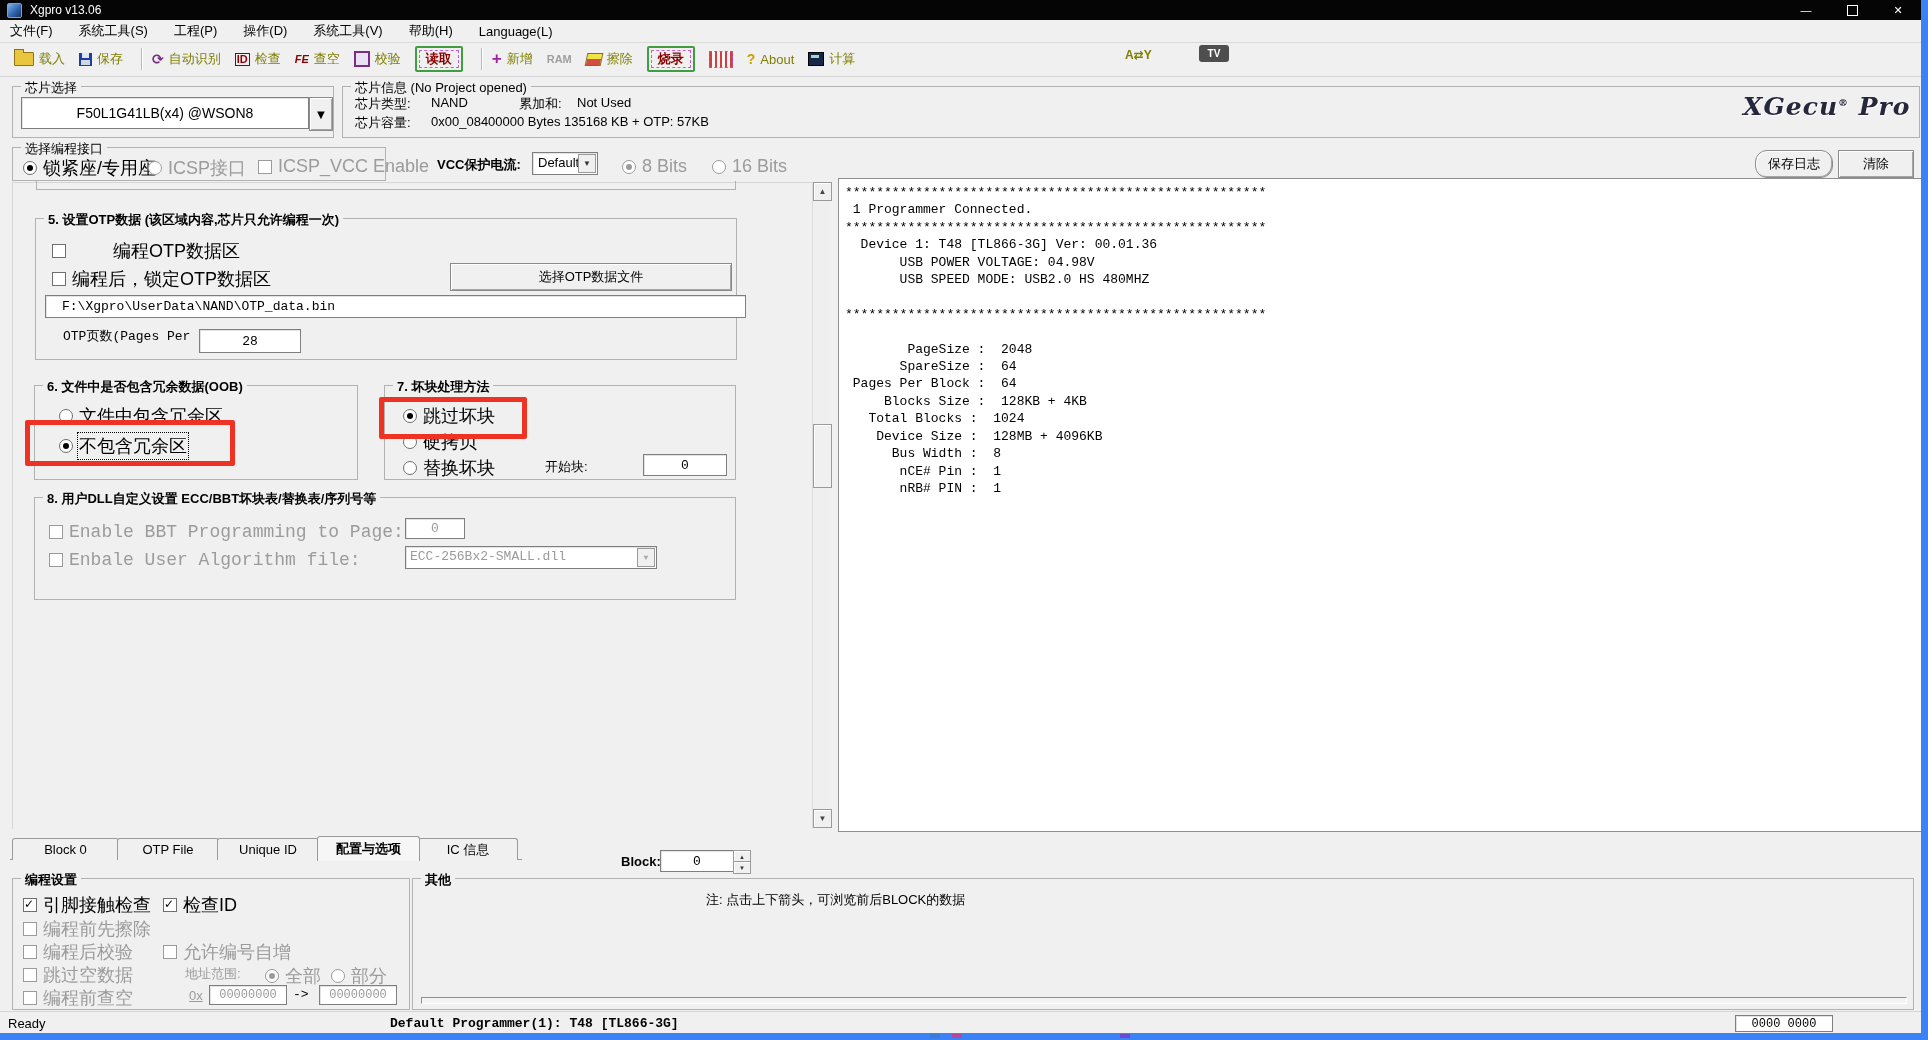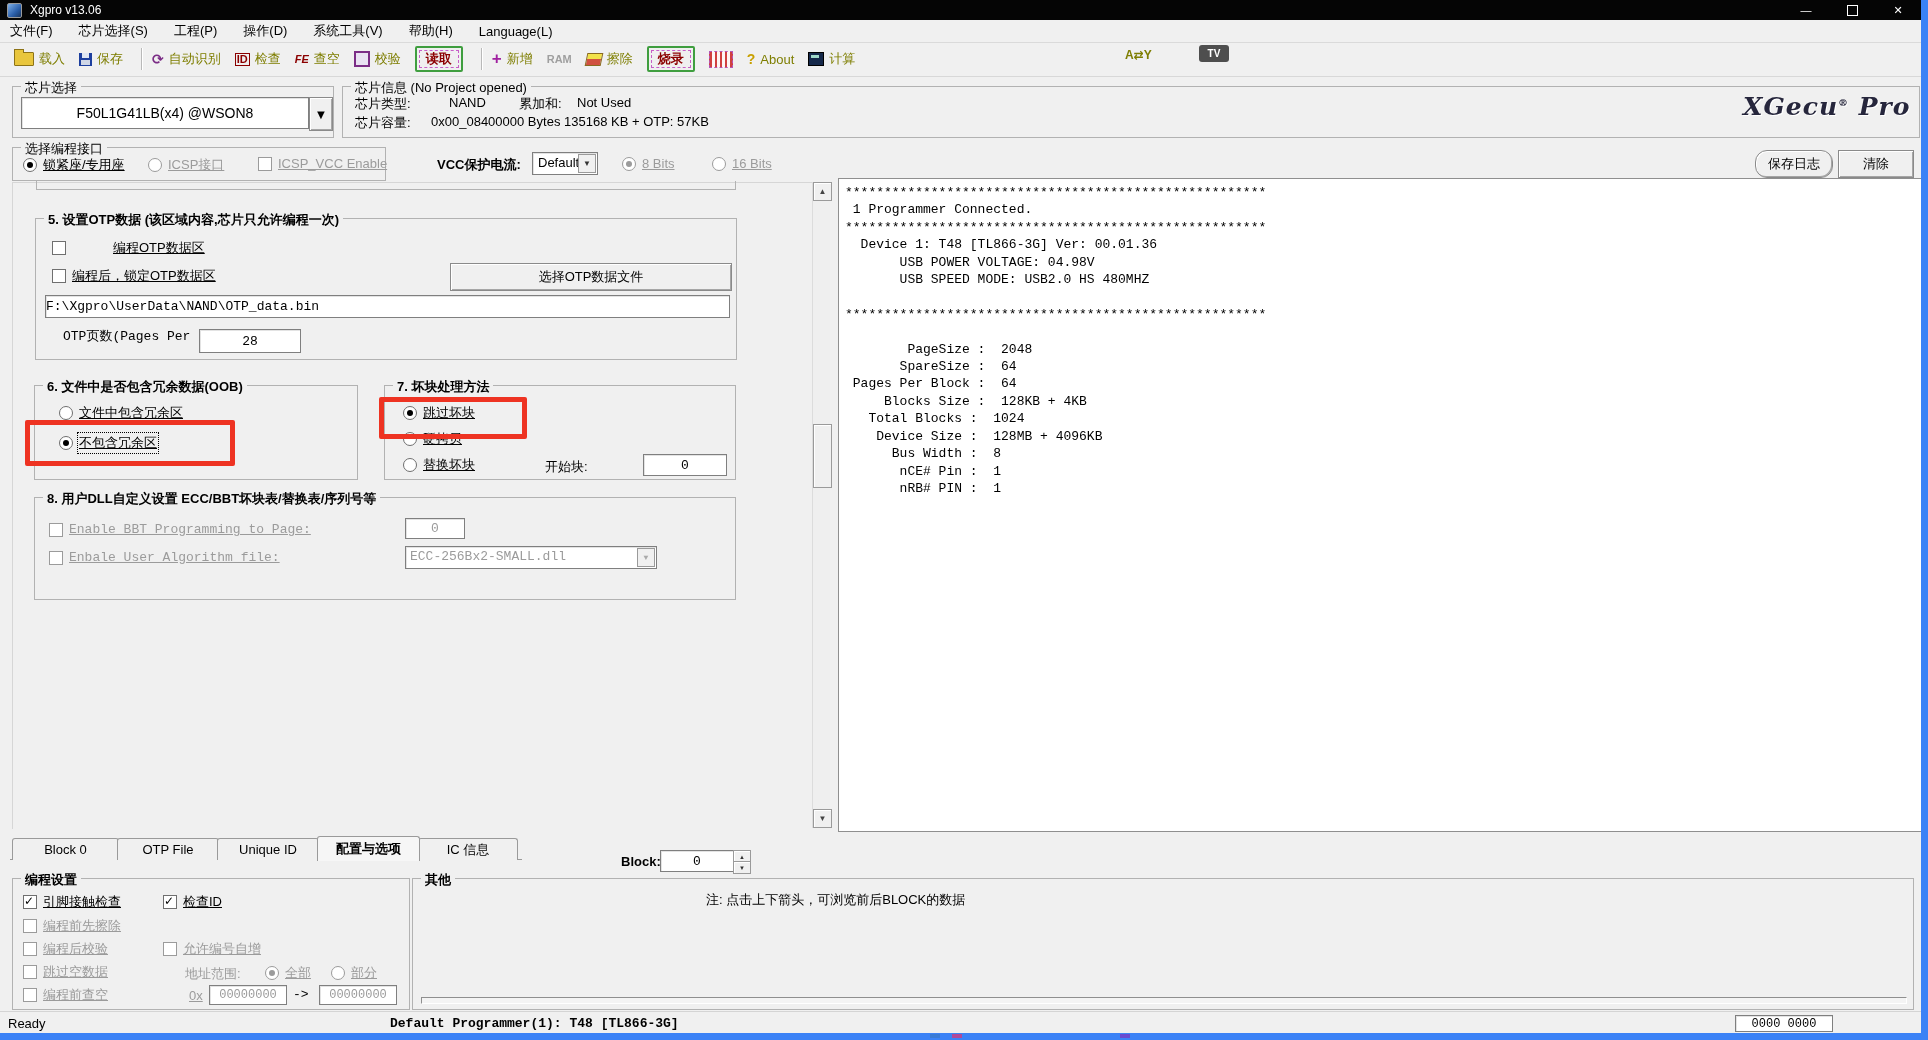--- a/index.html
+++ b/index.html
@@ -38,21 +38,21 @@
   .ic-q{color:#c8a000;font-weight:700;font-size:14px;}
   .ic-calc{width:14px;height:12px;background:#15284a;border:1px solid #000;position:relative;}
   .ic-calc::before{content:"";position:absolute;left:2px;top:2px;width:8px;height:3px;background:#9fd8c8;}
   .ic-tv{width:30px;height:17px;background:#4e4e4e;border-radius:3px;color:#fff;font-size:10px;font-weight:700;display:flex;align-items:center;justify-content:center;}
   .ic-ay{color:#7e7e00;font-size:12px;font-weight:700;}
   
   .grp{position:absolute;border:1px solid #b2b2b2;}
   .grp>.lg{position:absolute;top:-8px;left:8px;background:#f0f0f0;padding:0 4px;font-size:13px;white-space:nowrap;}
   .lgb{font-weight:700;}
   
-  .cb,.rad{position:absolute;display:flex;align-items:center;gap:6px;font-size:13px;white-space:nowrap;text-decoration:underline;}
+  .cb,.rad{position:absolute;display:flex;align-items:center;gap:6px;font-size:18px;white-space:nowrap;}
   .box13{width:12px;height:12px;background:#fff;border:1px solid #6f6f6f;flex:0 0 auto;position:relative;}
   .checked .box13::after{content:"✓";position:absolute;left:0px;top:-2px;font-size:12px;font-weight:700;color:#000;}
   .circ{width:12px;height:12px;border-radius:50%;background:#fff;border:1px solid #6f6f6f;flex:0 0 auto;position:relative;}
   .sel .circ::after{content:"";position:absolute;left:3px;top:3px;width:6px;height:6px;border-radius:50%;background:#000;}
   .dis{color:#9b9b9b;}
   .dis .box13,.dis .circ{border-color:#9b9b9b;}
   .dis.sel .circ::after{background:#9b9b9b;}
   .focusdot{outline:1px dotted #000;outline-offset:1px;}
   .btn{position:absolute;background:#f0f0f0;border:1px solid #8a8a8a;box-shadow:inset 1px 1px 0 #ffffff,inset -1px -1px 0 #a6a6a6;display:flex;align-items:center;justify-content:center;font-size:13px;cursor:default;}
   .sunk{position:absolute;background:#fff;border:1px solid #7f7f7f;box-shadow:inset 1px 1px 0 #e3e3e3;}
@@ -89,21 +89,21 @@
     <div class="apptitle">Xgpro v13.06</div>
     <div class="wctl" style="right:92px;">—</div>
     <div class="wctl" style="right:46px;">
           <span class="maxbox"></span>
         </div>
     <div class="wctl" style="right:0;">✕</div>
   </div>
 
   <div class="menubar">
     <span class="menuitem">文件(F)</span>
-    <span class="menuitem">芯片选择(S)</span>
+    <span class="menuitem">系统工具(S)</span>
     <span class="menuitem">工程(P)</span>
     <span class="menuitem">操作(D)</span>
     <span class="menuitem">系统工具(V)</span>
     <span class="menuitem">帮助(H)</span>
     <span class="menuitem">Language(L)</span>
   </div>
 
   <div class="toolbar">
     <div class="titem">
           <span class="ic-folder"></span>
@@ -165,21 +165,21 @@
 
   <div class="grp" style="left:12px;top:86px;width:320px;height:50px;">
     <span class="lg">芯片选择</span>
     <div class="sunk" style="left:8px;top:10px;width:286px;height:30px;display:flex;align-items:center;justify-content:center;font-size:14px;">F50L1G41LB(x4)  @WSON8</div>
     <div class="btn" style="left:296px;top:10px;width:22px;height:32px;">▼</div>
   </div>
 
   <div class="grp" style="left:342px;top:86px;width:1576px;height:50px;">
     <span class="lg">芯片信息 (No Project opened)</span>
     <span class="abs" style="left:12px;top:8px;">芯片类型:</span>
-    <span class="abs" style="left:88px;top:8px;margin-left:18px;">NAND</span>
+    <span class="abs" style="left:88px;top:8px;">NAND</span>
     <span class="abs" style="left:176px;top:8px;">累加和:</span>
     <span class="abs" style="left:234px;top:8px;">Not Used</span>
     <span class="abs" style="left:12px;top:27px;">芯片容量:</span>
     <span class="abs" style="left:88px;top:27px;">0x00_08400000 Bytes 135168 KB  + OTP: 57KB</span>
     <div class="abs logo" style="left:1400px;top:5px;">
       <span>XGecu</span><sup>®</sup> <span>Pro</span>
     </div>
   </div>
 
   <div class="grp" style="left:12px;top:147px;width:372px;height:32px;">
@@ -221,21 +221,21 @@
     <span class="lg lgb">5. 设置OTP数据 (该区域内容,芯片只允许编程一次)</span>
     <div class="cb" style="left:16px;top:20px;gap:47px;">
           <span class="box13"></span>
           <span>编程OTP数据区</span>
         </div>
     <div class="cb" style="left:16px;top:48px;">
           <span class="box13"></span>
           <span>编程后，锁定OTP数据区</span>
         </div>
     <div class="btn" style="left:414px;top:44px;width:280px;height:26px;">选择OTP数据文件</div>
-    <div class="sunk mono" style="left:9px;top:76px;width:683px;height:21px;padding-left:0;display:flex;align-items:center;font-size:13px;">F:\Xgpro\UserData\NAND\OTP_data.bin</div>
+    <div class="sunk mono" style="left:9px;top:76px;width:683px;height:21px;padding-left:16px;display:flex;align-items:center;font-size:13px;">F:\Xgpro\UserData\NAND\OTP_data.bin</div>
     <span class="abs mono" style="left:27px;top:108px;">OTP页数(Pages Per Die) :</span>
     <div class="sunk mono" style="left:163px;top:103px;width:100px;height:22px;display:flex;align-items:center;justify-content:center;margin-top:7px;">28</div>
   </div>
 
   <div class="grp" style="left:34px;top:385px;width:322px;height:93px;">
     <span class="lg lgb">6. 文件中是否包含冗余数据(OOB)</span>
     <div class="rad" style="left:24px;top:18px;">
           <span class="circ"></span>
           <span>文件中包含冗余区</span>
         </div>

